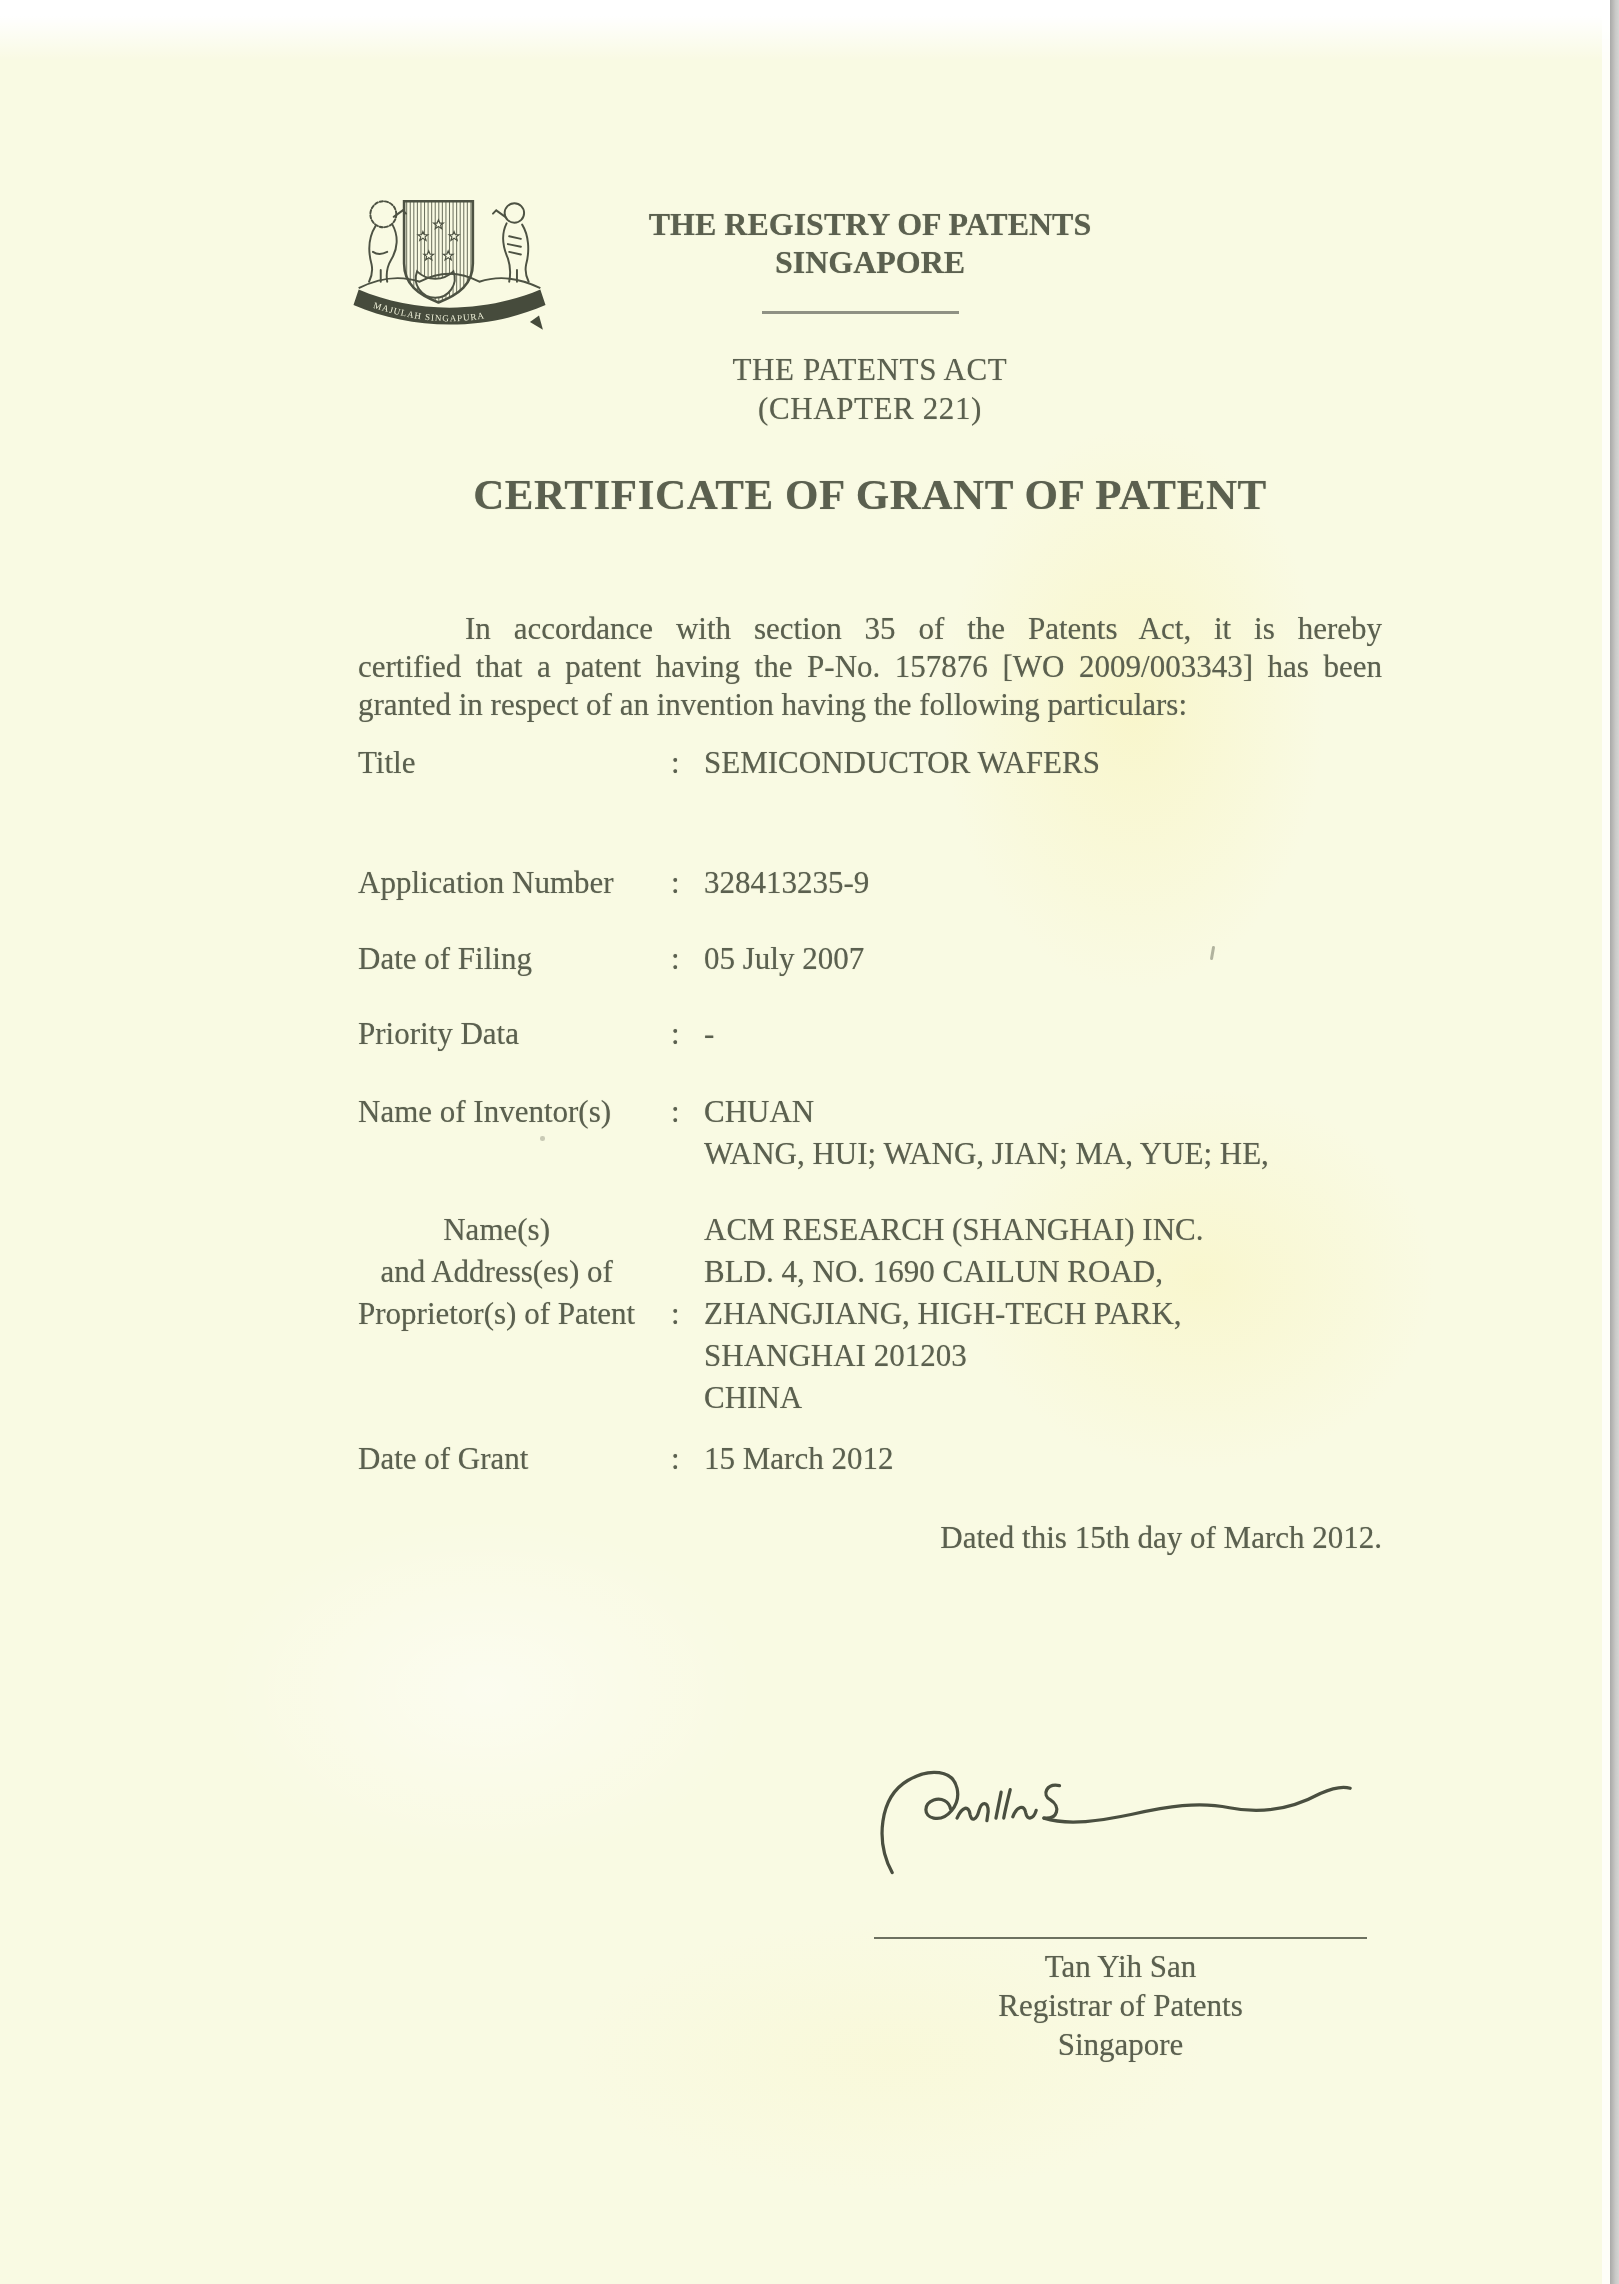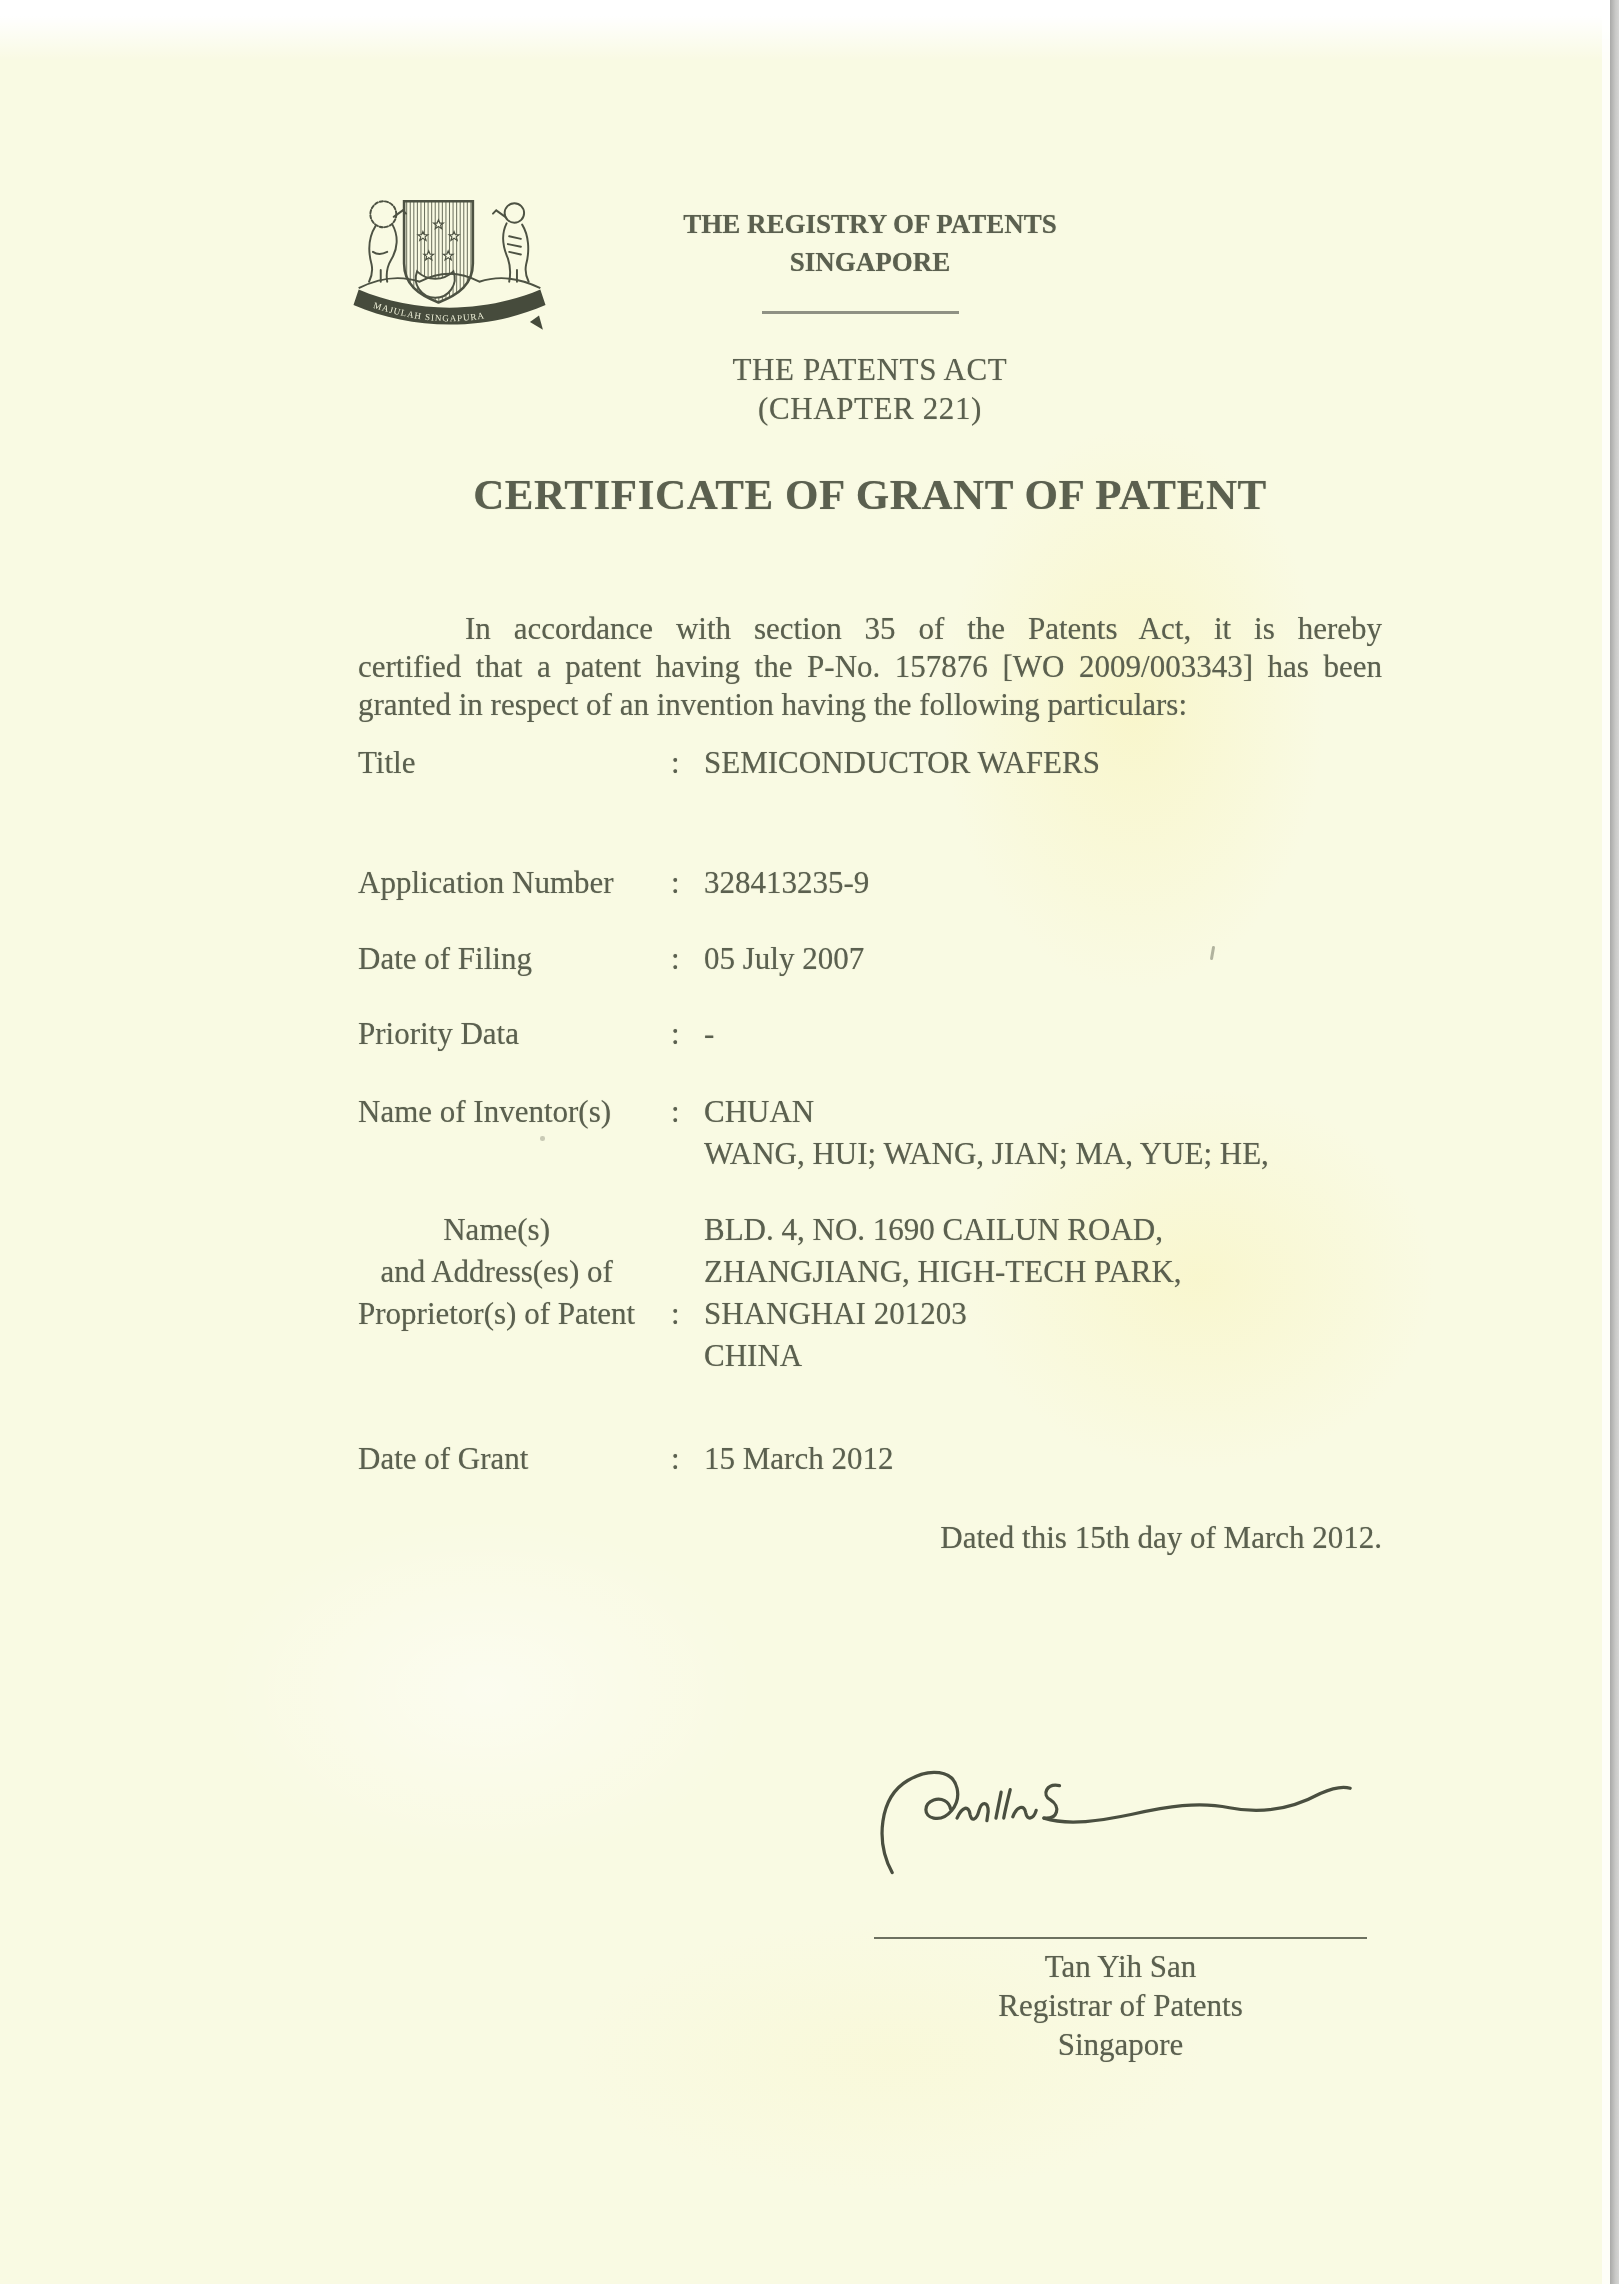--- a/index.html
+++ b/index.html
@@ -21,21 +21,21 @@
   .top-fade{position:absolute;top:15.6px;left:0;right:0;height:45px;
             background:linear-gradient(#ffffff,rgba(255,255,255,0));}
   .edge-gap{position:absolute;top:0;bottom:0;right:10.4px;width:7.8px;background:rgba(255,255,255,.75);}
   .edge-strip{position:absolute;top:0;bottom:0;right:0;width:10.4px;
               background:linear-gradient(to right,#a9a9a7,#c9c9c7 55%,#d8d8d6);}
   .content{position:absolute;left:358px;top:0;width:1024px;height:2284px;font-size:31px;}
 
   .emblem{position:absolute;left:-11px;top:174px;width:205px;height:159px;}
 
   .reg-header{position:absolute;top:205px;left:0;width:1024px;text-align:center;
-              font-weight:bold;font-size:27px;line-height:38px;}
+              font-weight:bold;font-size:32px;line-height:38px;}
   .divider{position:absolute;top:311px;left:404px;width:197px;height:3.2px;background:#8f9184;}
   .act-block{position:absolute;top:350px;left:0;width:1024px;text-align:center;
              font-size:31px;line-height:39px;letter-spacing:0.6px;}
   .cert-title{position:absolute;top:472px;left:0;width:1024px;text-align:center;
               font-size:43px;font-weight:bold;line-height:45px;letter-spacing:0.6px;margin:0;}
 
   .intro{position:absolute;top:590px;left:0;width:1024px;line-height:38px;}
   .intro .jl{text-align:justify;text-align-last:justify;}
   .intro .l1{padding-left:107px;margin-top:20px;}
   .intro .l3{text-align:left;}
@@ -177,20 +177,21 @@
     </div>
 
     <div class="row row-prop ink" style="top:1209px">
       <div class="lbl">
         <div>Name(s)</div>
         <div>and Address(es) of</div>
         <div>Proprietor(s) of Patent</div>
       </div>
       <div class="sep">:</div>
       <div class="val">
+        <div>ACM RESEARCH (SHANGHAI) INC.</div>
         <div>BLD. 4, NO. 1690 CAILUN ROAD,</div>
         <div>ZHANGJIANG, HIGH-TECH PARK,</div>
         <div>SHANGHAI 201203</div>
         <div>CHINA</div>
       </div>
     </div>
 
     <div class="row ink" style="top:1438px">
       <div class="lbl">Date of Grant</div>
       <div class="sep">:</div>

